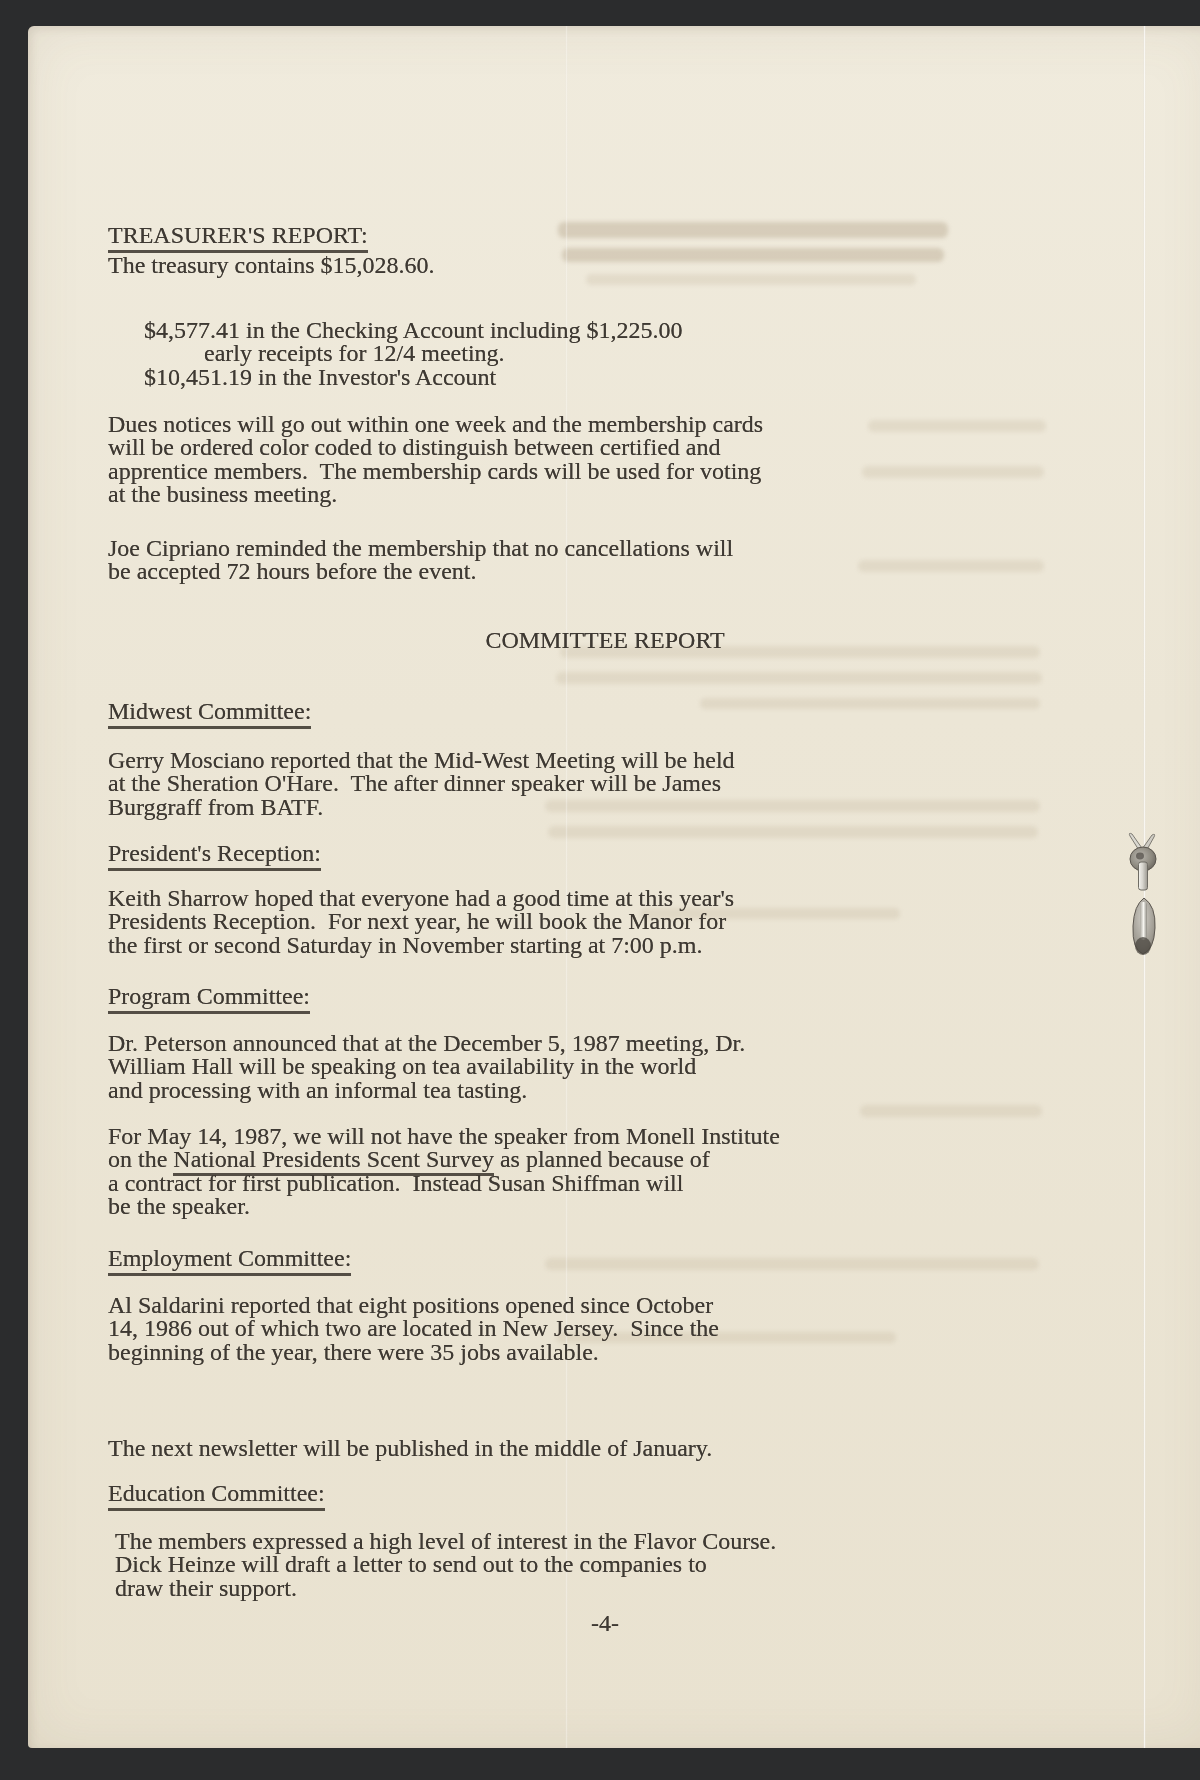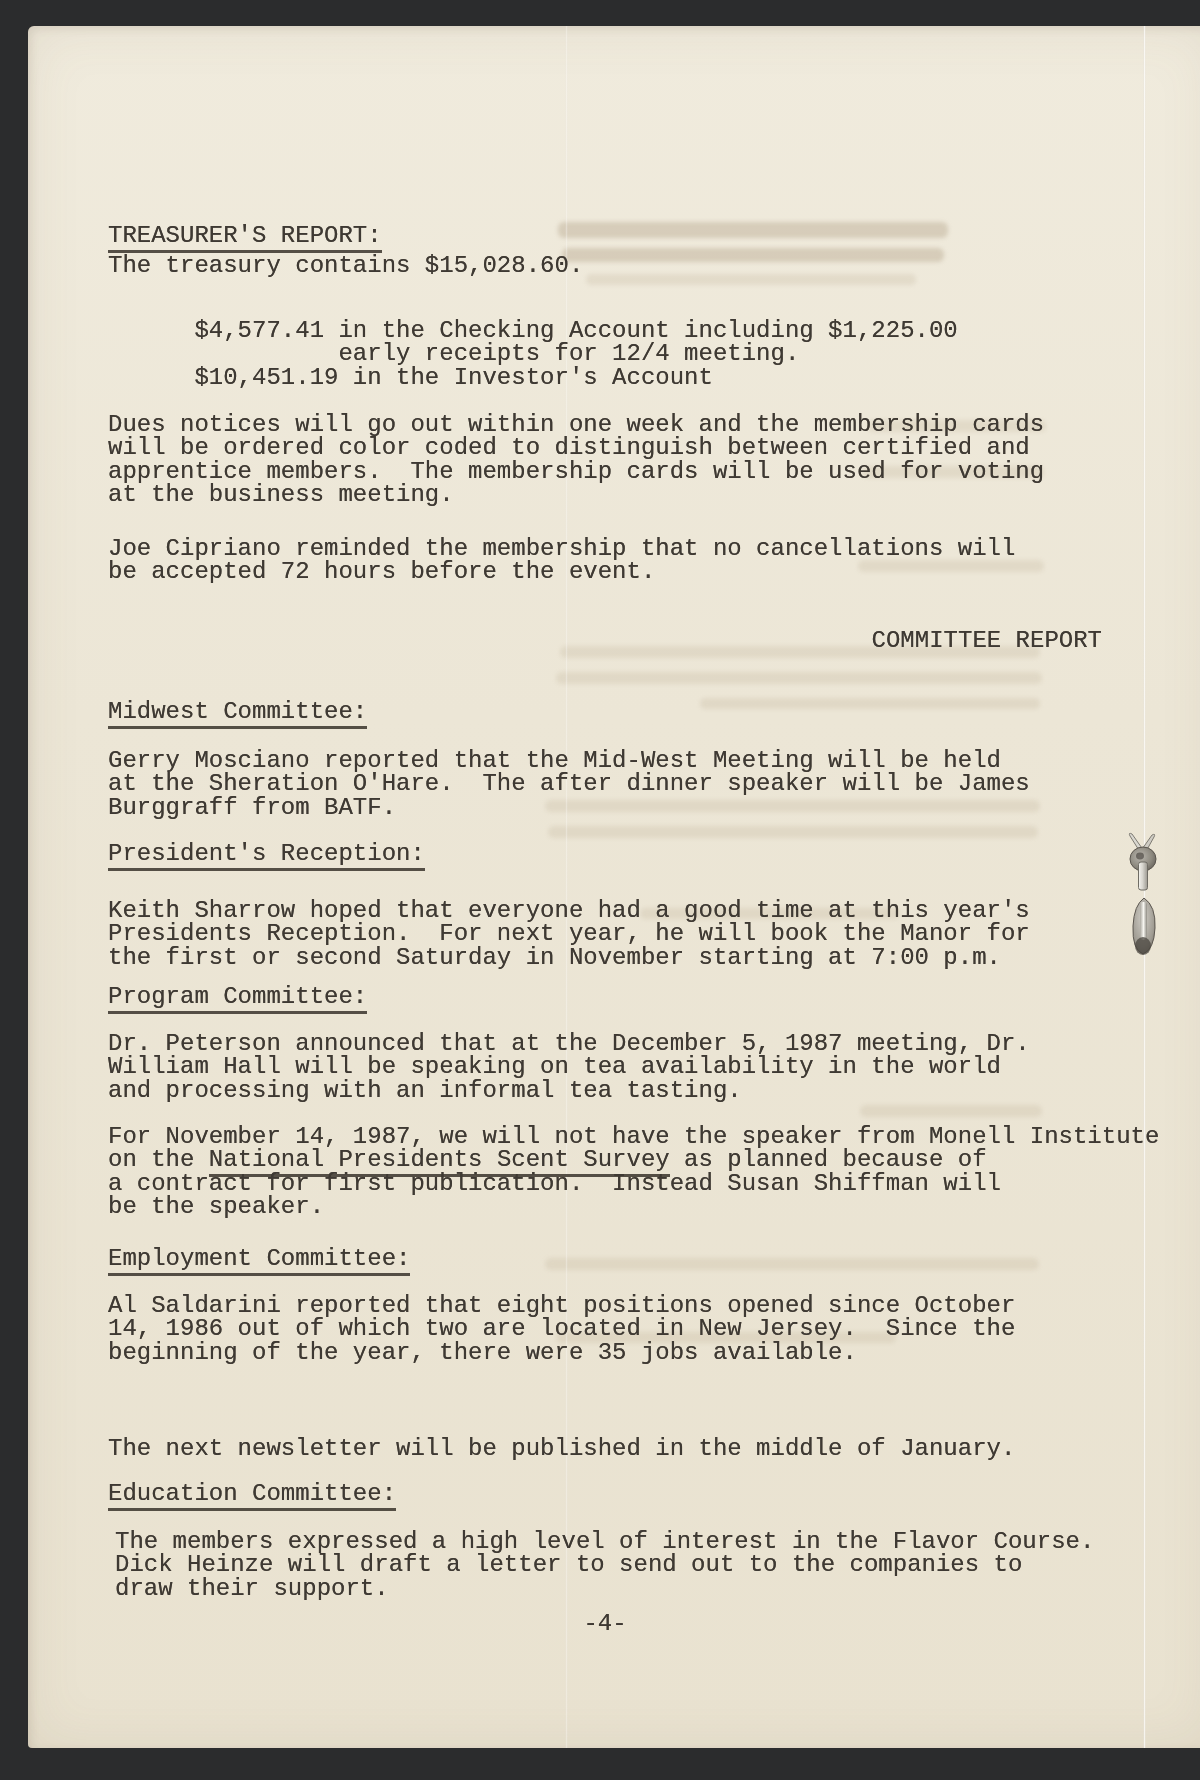--- a/index.html
+++ b/index.html
@@ -1,39 +1,39 @@
 <!DOCTYPE html>
 <html><head>
 <meta charset="utf-8">
 <style>
   html,body{margin:0;padding:0;background:#2b2c2d;}
   .scene{
     position:relative;width:1200px;height:1780px;overflow:hidden;
     background:#2b2c2d;
-    font-family:Liberation Mono, monospace;
+    font-family:Liberation Serif, serif;
   }
   .paper{
     position:absolute;left:28px;top:26px;width:1185px;height:1722px;
     background:linear-gradient(180deg,#f0ebdd 0%,#ece6d6 40%,#e9e2d0 100%);
     border-radius:6px 0 0 4px;
     box-shadow:inset 0 0 55px rgba(120,100,70,0.10), inset 3px 3px 8px rgba(90,75,55,0.12);
   }
   .txt{
     position:absolute;left:80px;
     white-space:pre;
     font-size:24px;line-height:23.3px;letter-spacing:0px;
     color:#3e3933;
     text-shadow:0 0 0.6px rgba(62,55,45,0.75);
   }
   .heading span{
     display:inline-block;
     border-bottom:3px solid rgba(58,52,44,0.85);
     padding-bottom:3px;
   }
-  .centered{width:994px;text-align:right;}
+  .centered{width:994px;text-align:center;}
   .inline-underline{
     border-bottom:3px solid rgba(58,52,44,0.85);
     padding-bottom:1px;
   }
   .crease{position:absolute;top:0;bottom:0;width:3px;pointer-events:none;}
   .crease-center{
     left:537px;
     background:linear-gradient(90deg,rgba(120,100,70,0.06),rgba(255,255,255,0.55),rgba(120,100,70,0.05));
     opacity:0.55;
   }
@@ -96,31 +96,31 @@
     <div class="txt centered" style="top:603px;">COMMITTEE REPORT</div>
 
     <div class="txt heading" style="top:674px;"><span>Midwest Committee:</span></div>
 
     <div class="txt" style="top:723px;">Gerry Mosciano reported that the Mid-West Meeting will be held
 at the Sheration O'Hare.  The after dinner speaker will be James
 Burggraff from BATF.</div>
 
     <div class="txt heading" style="top:816px;"><span>President's Reception:</span></div>
 
-    <div class="txt" style="top:861px;margin-top:12px;">Keith Sharrow hoped that everyone had a good time at this year's
+    <div class="txt" style="top:861px;">Keith Sharrow hoped that everyone had a good time at this year's
 Presidents Reception.  For next year, he will book the Manor for
 the first or second Saturday in November starting at 7:00 p.m.</div>
 
     <div class="txt heading" style="top:959px;"><span>Program Committee:</span></div>
 
     <div class="txt" style="top:1006px;">Dr. Peterson announced that at the December 5, 1987 meeting, Dr.
 William Hall will be speaking on tea availability in the world
 and processing with an informal tea tasting.</div>
 
-    <div class="txt" style="top:1099px;"><span>For November 14, 1987, we will not have the speaker from Monell Institute
+    <div class="txt" style="top:1099px;"><span>For May 14, 1987, we will not have the speaker from Monell Institute
 on the </span><span class="inline-underline">National Presidents Scent Survey</span><span> as planned because of
 a contract for first publication.  Instead Susan Shiffman will
 be the speaker.</span></div>
 
     <div class="txt heading" style="top:1221px;"><span>Employment Committee:</span></div>
 
     <div class="txt" style="top:1268px;">Al Saldarini reported that eight positions opened since October
 14, 1986 out of which two are located in New Jersey.  Since the
 beginning of the year, there were 35 jobs available.</div>
 

